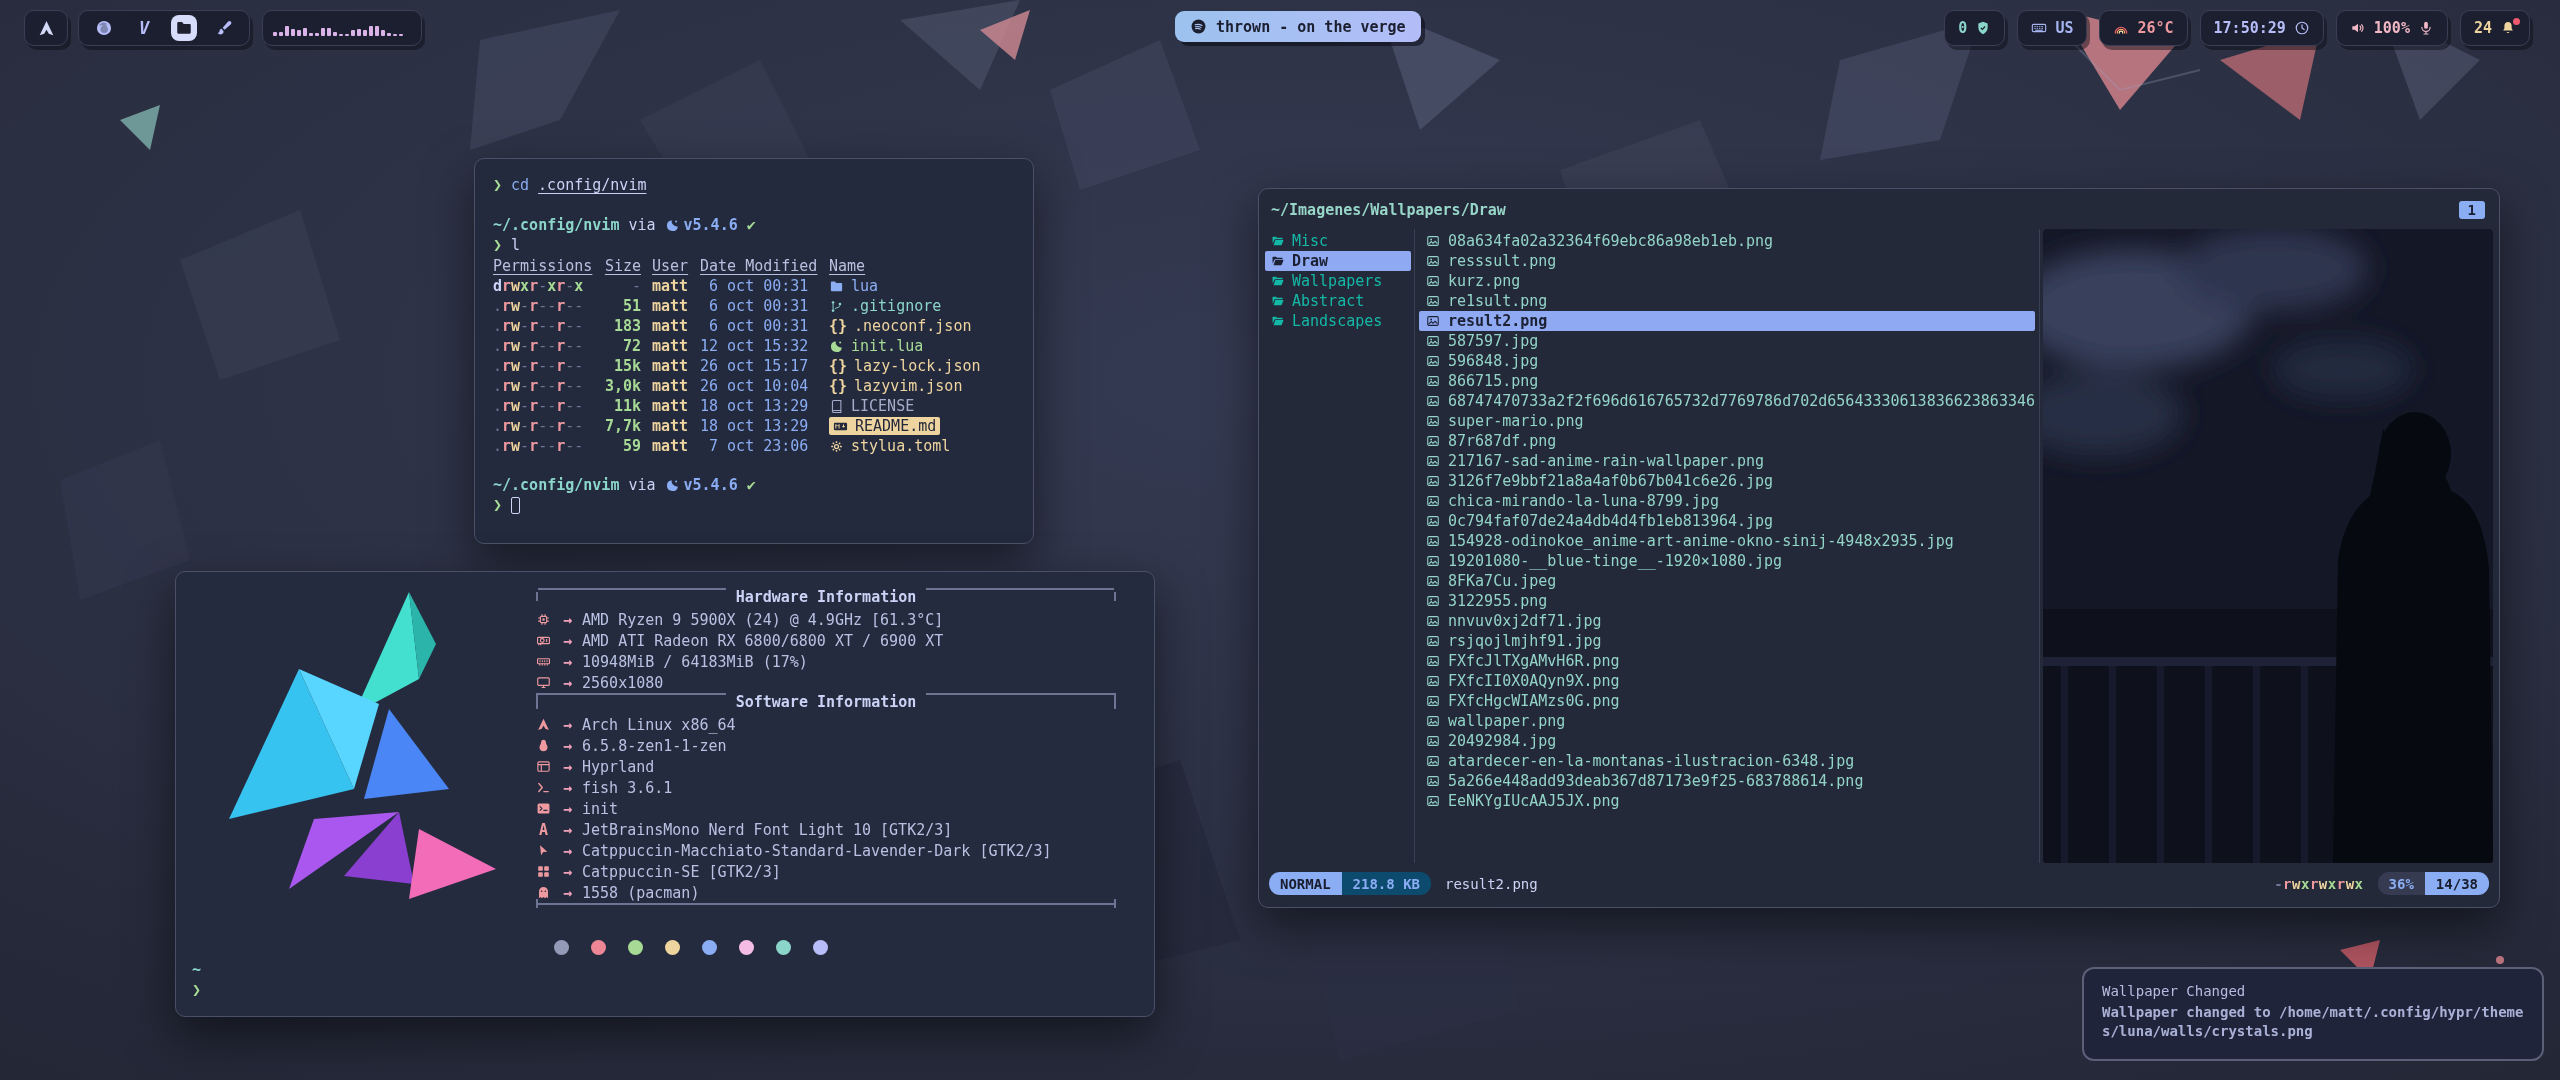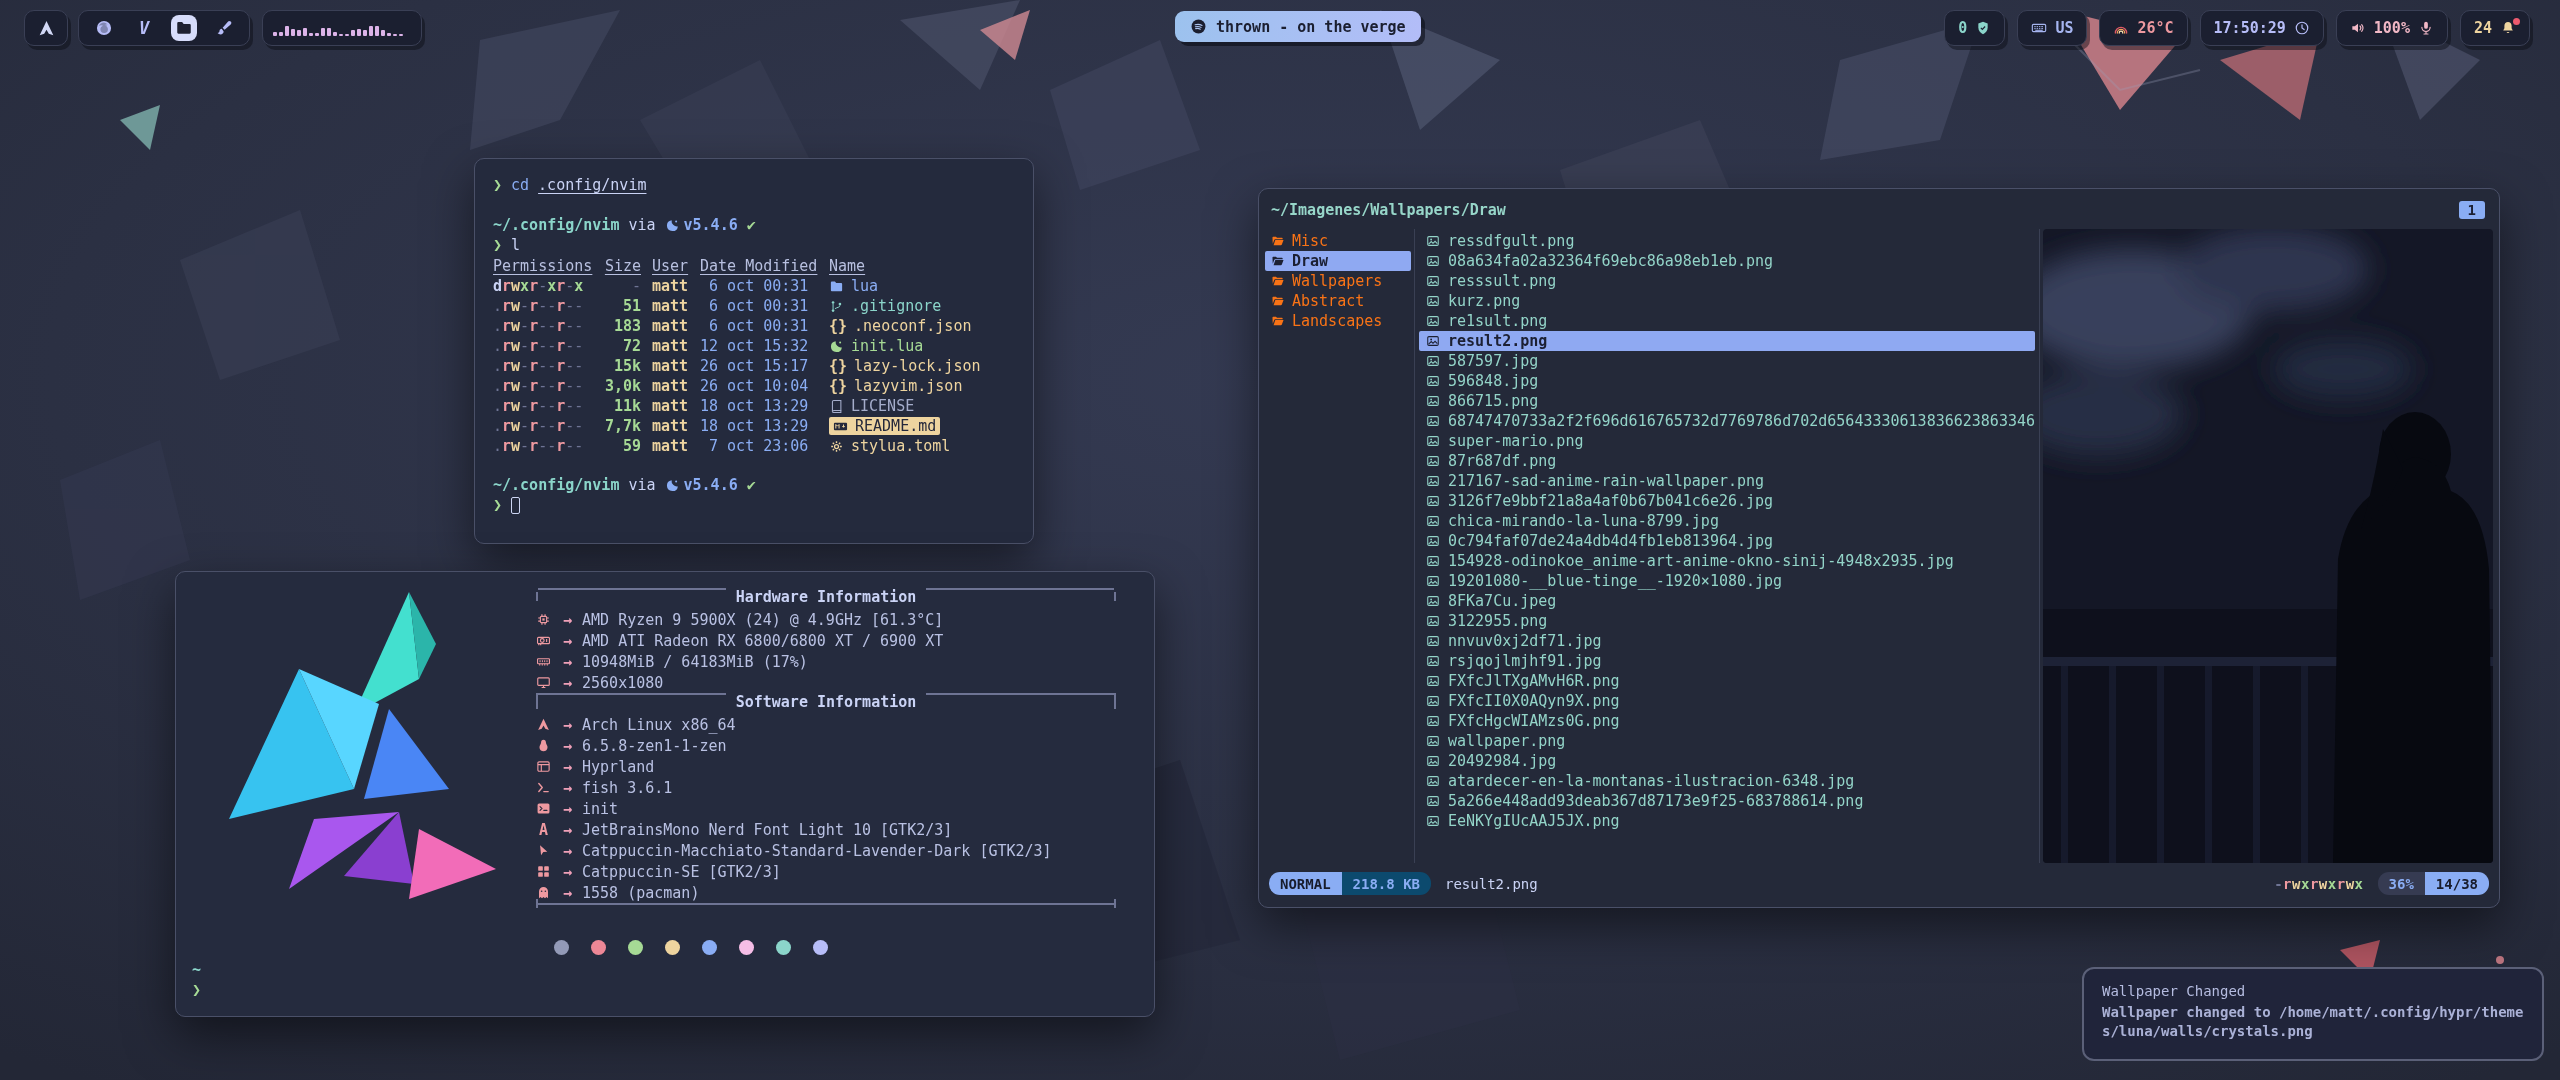--- a/index.html
+++ b/index.html
@@ -74,21 +74,21 @@
   .dots i{width:15px;height:15px;border-radius:50%}
   #fetch-prompt{position:absolute;left:16px;top:388px;font-size:15px;line-height:20px}
 
   
   #yazi{left:1258px;top:188px;width:1242px;height:720px;background:#242939}
   #crumb{position:absolute;left:12px;top:12px;font-size:15px;font-weight:bold;color:#97d6c9}
   #tabbadge{position:absolute;right:14px;top:12px;background:#8aadf4;color:#1c2033;font-weight:bold;
     font-size:14px;padding:1px 9px;border-radius:3px}
   .vsep{position:absolute;top:40px;bottom:44px;width:1px;background:#3a4054}
   #parents{position:absolute;left:6px;top:42px;width:146px}
-  .prow{display:flex;align-items:center;gap:7px;height:20px;padding:0 6px;font-size:15px;color:#f97316;
+  .prow{display:flex;align-items:center;gap:7px;height:20px;padding:0 6px;font-size:15px;color:#14b8a6;
     white-space:nowrap;overflow:hidden}
   .prow .ico{width:14px;height:14px}
   #files{position:absolute;left:160px;top:42px;width:616px}
   .frow{display:flex;align-items:center;gap:8px;height:20px;padding:0 7px;font-size:15px;color:#93d4c8;
     white-space:nowrap;overflow:hidden}
   .frow .ico{width:14px;height:14px}
   .sel{background:#8fa9f2;color:#1c2033 !important;border-radius:2px;font-weight:bold}
   #preview{position:absolute;left:784px;top:40px;width:450px;height:634px;border-radius:4px;overflow:hidden}
   #ystatus{position:absolute;left:10px;right:10px;bottom:12px;height:23px;display:flex;align-items:center;font-size:14px}
   .chip{height:23px;display:flex;align-items:center;padding:0 11px;font-weight:bold}
@@ -504,30 +504,20 @@
   <div class="vsep" style="left:155px"></div>
   <div id="files">
       <div class="frow">
         <span class="ico">
           <svg viewBox="0 0 24 24" fill="currentColor">
             <rect x="3" y="4.5" width="18" height="15" rx="2" fill="none" stroke="currentColor" stroke-width="1.8"></rect>
             <circle cx="8.8" cy="9.5" r="1.6"></circle>
             <path d="M4.5 17.5l4.5-4.5 3 3 3.5-3.5 4 4" fill="none" stroke="currentColor" stroke-width="1.8"></path>
           </svg>
         </span>
-        <span>ressdfgult.png</span>
-      </div>
-      <div class="frow">
-        <span class="ico">
-          <svg viewBox="0 0 24 24" fill="currentColor">
-            <rect x="3" y="4.5" width="18" height="15" rx="2" fill="none" stroke="currentColor" stroke-width="1.8"></rect>
-            <circle cx="8.8" cy="9.5" r="1.6"></circle>
-            <path d="M4.5 17.5l4.5-4.5 3 3 3.5-3.5 4 4" fill="none" stroke="currentColor" stroke-width="1.8"></path>
-          </svg>
-        </span>
         <span>08a634fa02a32364f69ebc86a98eb1eb.png</span>
       </div>
       <div class="frow">
         <span class="ico">
           <svg viewBox="0 0 24 24" fill="currentColor">
             <rect x="3" y="4.5" width="18" height="15" rx="2" fill="none" stroke="currentColor" stroke-width="1.8"></rect>
             <circle cx="8.8" cy="9.5" r="1.6"></circle>
             <path d="M4.5 17.5l4.5-4.5 3 3 3.5-3.5 4 4" fill="none" stroke="currentColor" stroke-width="1.8"></path>
           </svg>
         </span>

